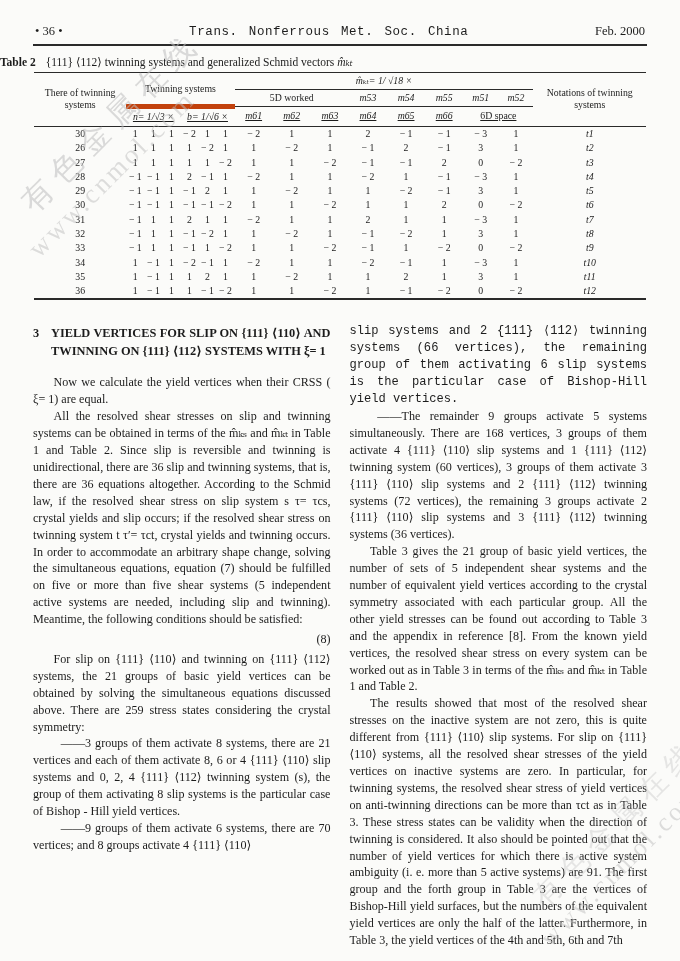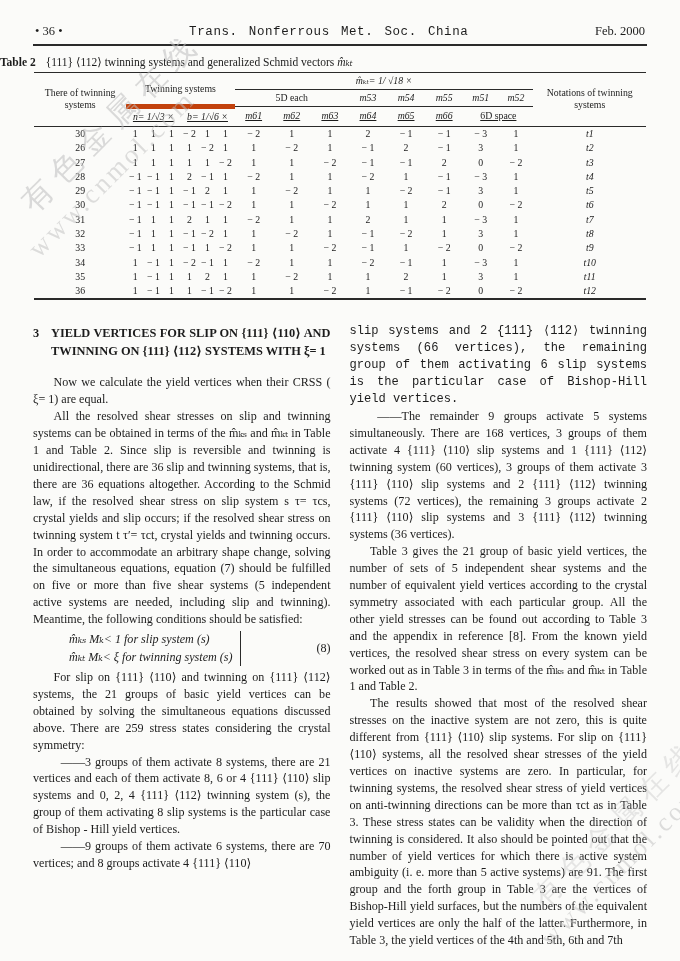--- a/index.html
+++ b/index.html
@@ -106,21 +106,21 @@
       <col style="width:112px">
     </colgroup>
     <thead>
       <tr>
         <th class="c-number" rowspan="3">There of twinning systems</th>
         <th class="c-twin" colspan="6" rowspan="2">Twinning systems</th>
         <th class="c-mformula" colspan="8">m̂ₖₜ= 1/ √18 ×</th>
         <th class="c-notation" rowspan="3">Notations of twinning systems</th>
       </tr>
       <tr class="rowB">
-        <th colspan="3">5D each</th>
+        <th colspan="3">5D worked</th>
         <th class="ital">m53</th>
         <th class="ital">m54</th>
         <th class="ital">m55</th>
         <th class="ital">m51</th>
         <th class="ital">m52</th>
       </tr>
       <tr class="rowC">
         <th colspan="3" class="ital">n= 1/√3 ×</th>
         <th colspan="3" class="ital">b= 1/√6 ×</th>
         <th class="ital">m61</th>
@@ -353,24 +353,20 @@
   </table>
 
   <div class="columns">
     <div class="col">
       <h3 class="sec">
         <span class="h-num">3</span><span>YIELD VERTICES FOR SLIP ON {111} ⟨110⟩ AND TWINNING ON {111} ⟨112⟩ SYSTEMS WITH ξ= 1</span>
       </h3>
       <p class="ind">Now we calculate the yield vertices when their CRSS ( ξ= 1) are equal.</p>
       <p class="ind">All the resolved shear stresses on slip and twinning systems can be obtained in terms of the m̂ₖₛ and m̂ₖₜ in Table 1 and Table 2. Since slip is reversible and twinning is unidirectional, there are 36 slip and twinning systems, that is, there are 36 equations altogether. According to the Schmid law, if the resolved shear stress on slip system s τ= τcs, crystal yields and slip occurs; if the resolved shear stress on twinning system t τ′= τct, crystal yields and twinning occurs. In order to accommodate an arbitrary shape change, solving the simultaneous equations, equation (7) should be fulfilled on five or more than five shear systems (5 independent active systems are needed, including slip and twinning). Meantime, the following conditions should be satisfied:</p>
       <div class="equation">
-        <div class="eq-lines">
-          <div class="eq-var">m̂ₖₛ Mₖ&lt; 1 for slip system (s)</div>
-          <div class="eq-var">m̂ₖₜ Mₖ&lt; ξ for twinning system (s)</div>
-        </div>
         <div class="eq-num">(8)</div>
       </div>
       <p class="ind">For slip on {111} ⟨110⟩ and twinning on {111} ⟨112⟩ systems, the 21 groups of basic yield vertices can be obtained by solving the simultaneous equations discussed above. There are 259 stress states considering the crystal symmetry:</p>
       <p class="ind2">——3 groups of them activate 8 systems, there are 21 vertices and each of them activate 8, 6 or 4 {111} ⟨110⟩ slip systems and 0, 2, 4 {111} ⟨112⟩ twinning system (s), the group of them activating 8 slip systems is the particular case of Bishop - Hill yield vertices.</p>
       <p class="ind2">——9 groups of them activate 6 systems, there are 70 vertices; and 8 groups activate 4 {111} ⟨110⟩</p>
     </div>
     <div class="col">
       <p class="noind">slip systems and 2 {111} ⟨112⟩ twinning systems (66 vertices), the remaining group of them activating 6 slip systems is the particular case of Bishop-Hill yield vertices.</p>
       <p class="ind2">——The remainder 9 groups activate 5 systems simultaneously. There are 168 vertices, 3 groups of them activate 4 {111} ⟨110⟩ slip systems and 1 {111} ⟨112⟩ twinning system (60 vertices), 3 groups of them activate 3 {111} ⟨110⟩ slip systems and 2 {111} ⟨112⟩ twinning systems (72 vertices), the remaining 3 groups activate 2 {111} ⟨110⟩ slip systems and 3 {111} ⟨112⟩ twinning systems (36 vertices).</p>
       <p class="ind">Table 3 gives the 21 group of basic yield vertices, the number of sets of 5 independent shear systems and the number of equivalent yield vertices according to the crystal symmetry associated with each particular group. All the other yield stresses can be found out according to Table 3 and the appendix in reference [8]. From the known yield vertices, the resolved shear stress on every system can be worked out as in Table 3 in terms of the m̂ₖₛ and m̂ₖₜ in Table 1 and Table 2.</p>

